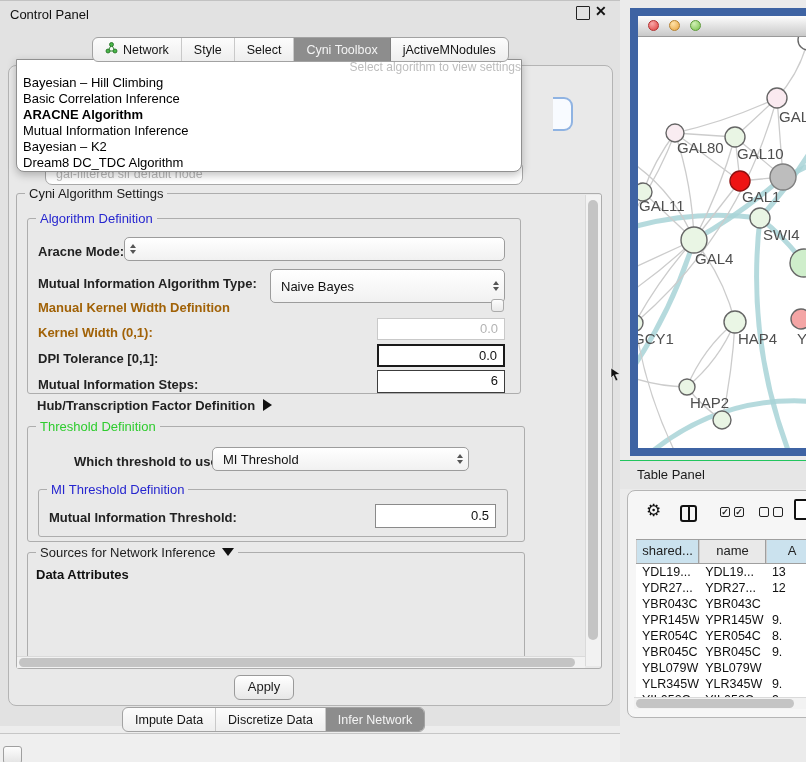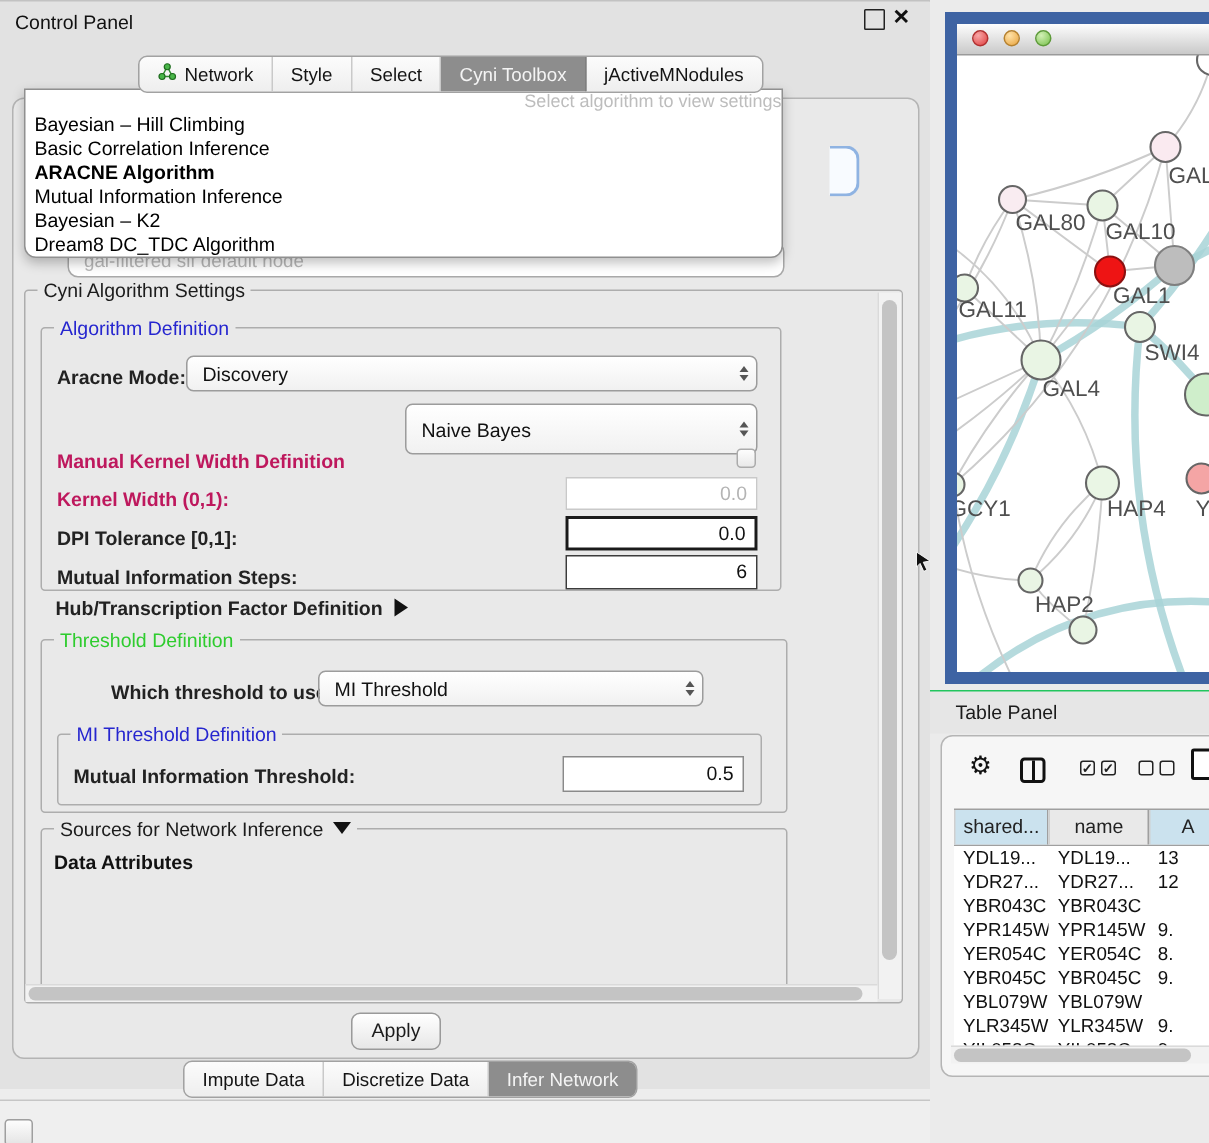--- a/index.html
+++ b/index.html
@@ -40,21 +40,21 @@
   .algo-item.bold{font-weight:bold;}
   #combo-fragment{left:553px;top:96px;width:18px;height:30px;background:#f8fbff;
       border:2px solid #8fb3e2;border-left:none;border-radius:0 9px 9px 0;z-index:55;}
   
   .group{position:absolute;border:1px solid #adadad;border-radius:3px;}
   .legend{position:absolute;top:-8px;left:8px;background:#e9e9e9;padding:0 4px;
       font-size:13px;white-space:nowrap;}
   .legend.blue{color:#2626cf;}
   .legend.green{color:#2ecc2e;}
   .lbl{position:absolute;font-weight:bold;color:#222;font-size:13px;white-space:nowrap;}
-  .lbl.dis{color:#be185d;}
+  .lbl.dis{color:#a16207;}
   
   .combo{position:absolute;background:linear-gradient(#ffffff,#f1f1f1);
       border:1px solid #9c9c9c;border-radius:5px;box-sizing:border-box;
       display:flex;align-items:center;}
   .combo .val{flex:1;padding-left:10px;font-size:13px;color:#111;white-space:nowrap;overflow:hidden;}
   .combo .arrows{width:16px;display:flex;flex-direction:column;align-items:center;gap:2px;}
   .combo .arrows i{width:0;height:0;border-left:3.5px solid transparent;border-right:3.5px solid transparent;}
   .combo .arrows .up{border-bottom:4px solid #555;}
   .combo .arrows .dn{border-top:4px solid #555;}
   
@@ -173,27 +173,27 @@
   </div>
 
   <div class="abs group" id="cyni-group" style="left:16px;top:192px;width:584px;height:474px;">
     <span class="legend">Cyni Algorithm Settings</span>
 
     <div class="group" style="left:10px;top:24px;width:492px;height:174px;">
       <span class="legend blue">Algorithm Definition</span>
 
       <span class="lbl" style="left:10px;top:25px;">Aracne Mode:</span>
       <div class="combo" style="left:96px;top:18px;width:381px;height:24px;">
-        <span class="val">Discovery</span>
         <span class="arrows">
             <i class="up"></i>
             <i class="dn"></i>
           </span>
       </div>
 
+      <span class="lbl" style="left:10px;top:57px;">Mutual Information Algorithm Type:</span>
       <div class="combo" style="left:242px;top:50px;width:235px;height:34px;">
         <span class="val">Naive Bayes</span>
         <span class="arrows">
             <i class="up"></i>
             <i class="dn"></i>
           </span>
       </div>
 
       <span class="lbl dis" style="left:10px;top:81px;">Manual Kernel Width Definition</span>
       <span class="checkbox" style="left:463px;top:80px;"></span>

